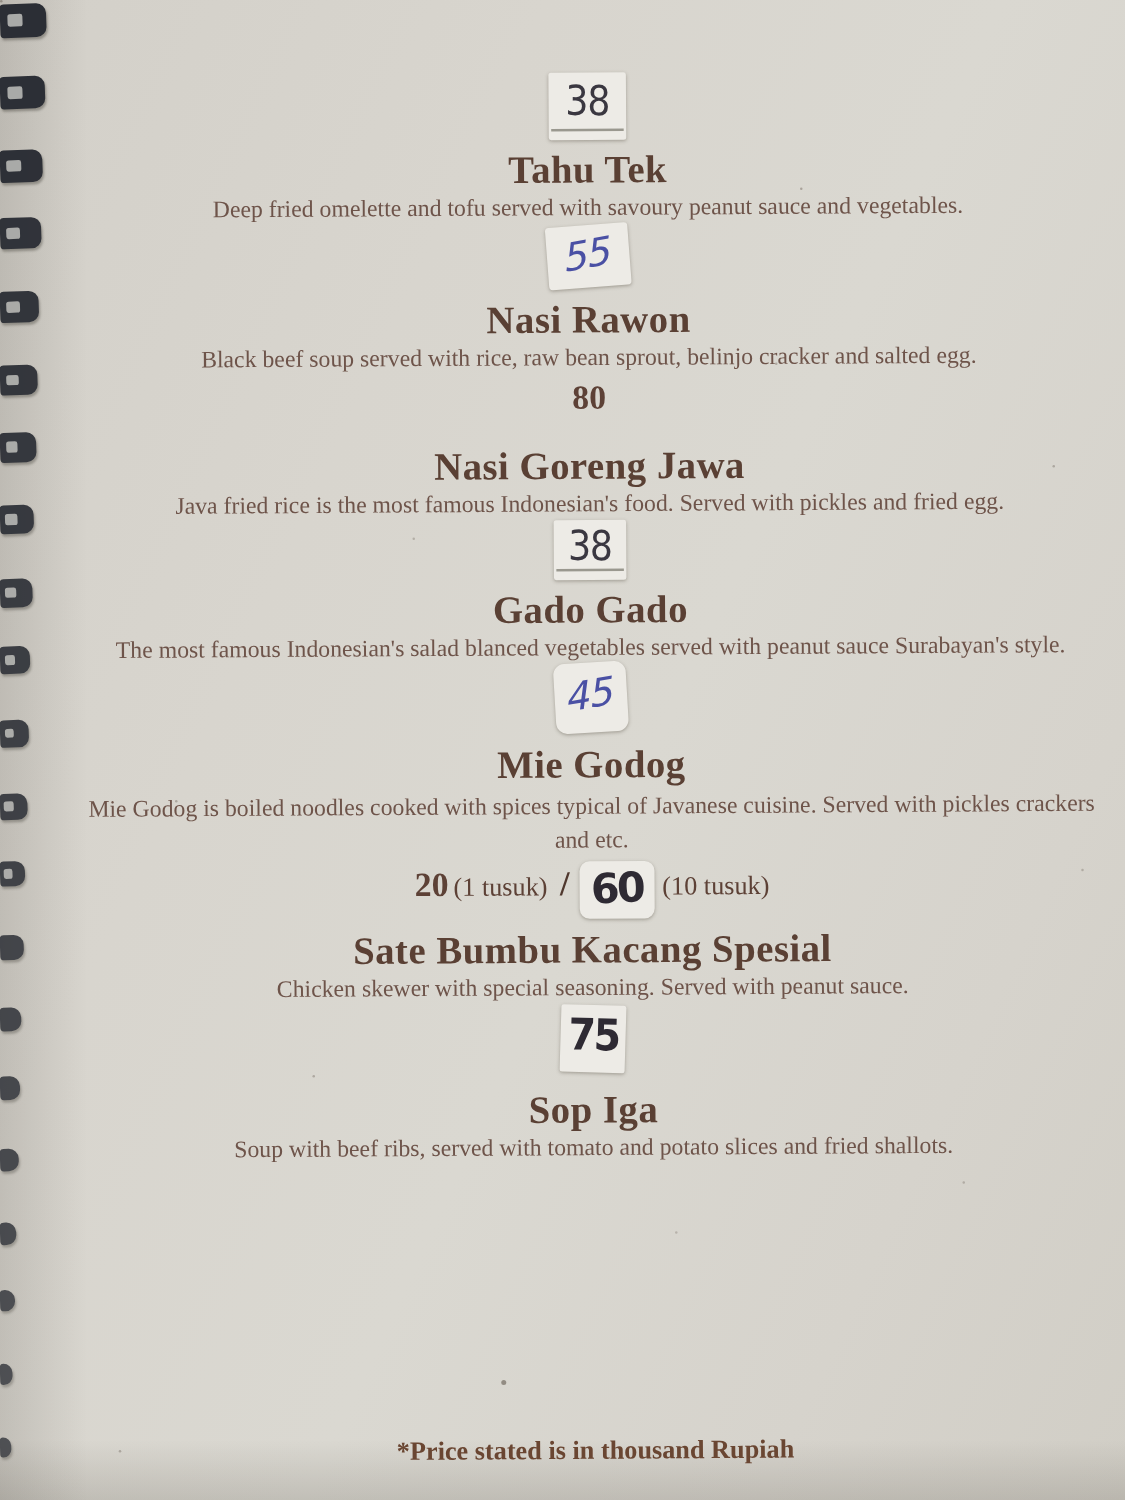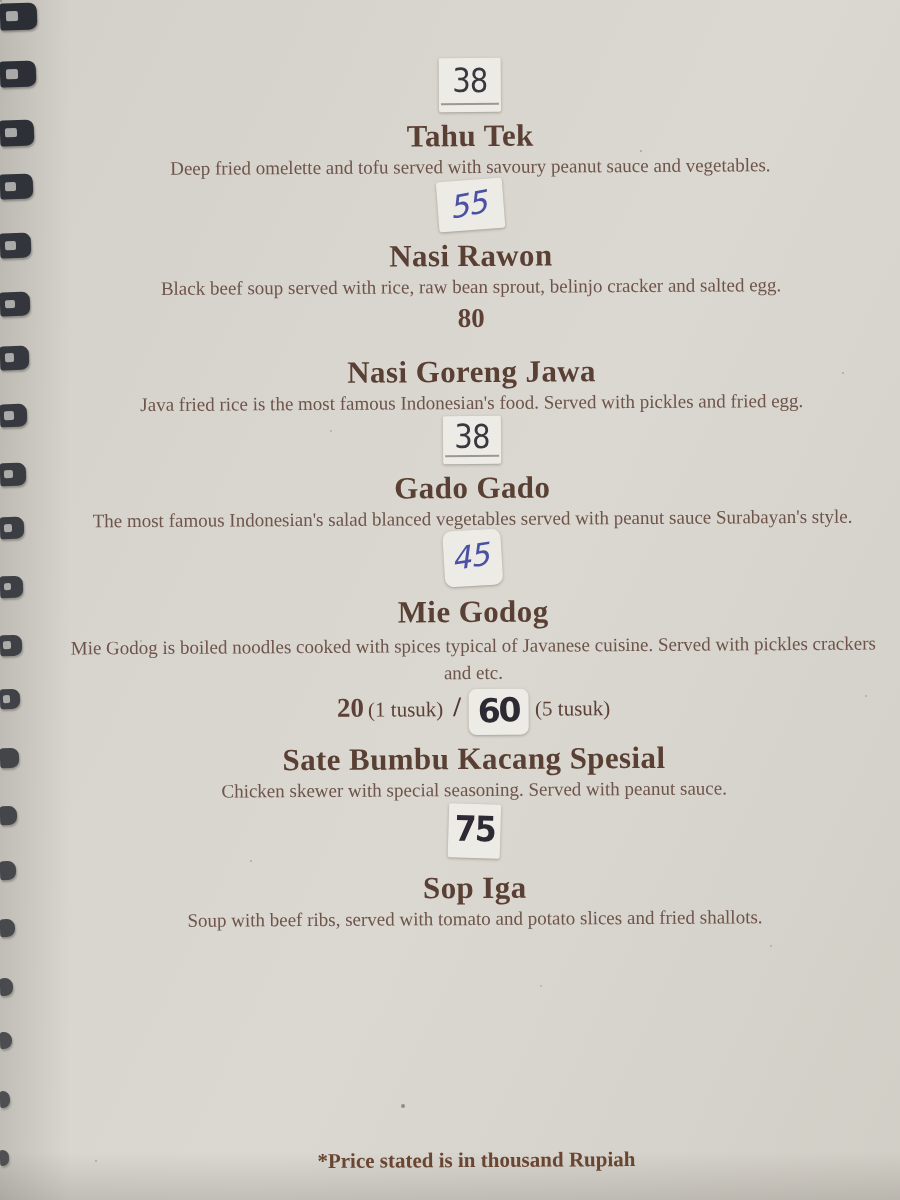--- a/index.html
+++ b/index.html
@@ -170,21 +170,21 @@
     </section>
 
     <section class="item" style="top:683px">
       <div class="price-row" style="min-height:48px;line-height:48px">
         <span class="printed-price">20</span>
         <span class="portion-note">(1 tusuk)</span>
         <span class="price-sep">/</span>
         <span class="sticker s-60">
           <span class="ink ink-marker">60</span>
         </span>
-        <span class="portion-note">(5 tusuk)</span>
+        <span class="portion-note">(10 tusuk)</span>
       </div>
       <h2 class="item-name">Sate Bumbu Kacang Spesial</h2>
       <p class="item-desc">Chicken skewer with special seasoning. Served with peanut sauce.</p>
     </section>
 
     <section class="item" style="top:804px">
       <div class="price-row" style="min-height:56px">
         <span class="sticker s-75">
           <span class="ink ink-marker">75</span>
         </span>

